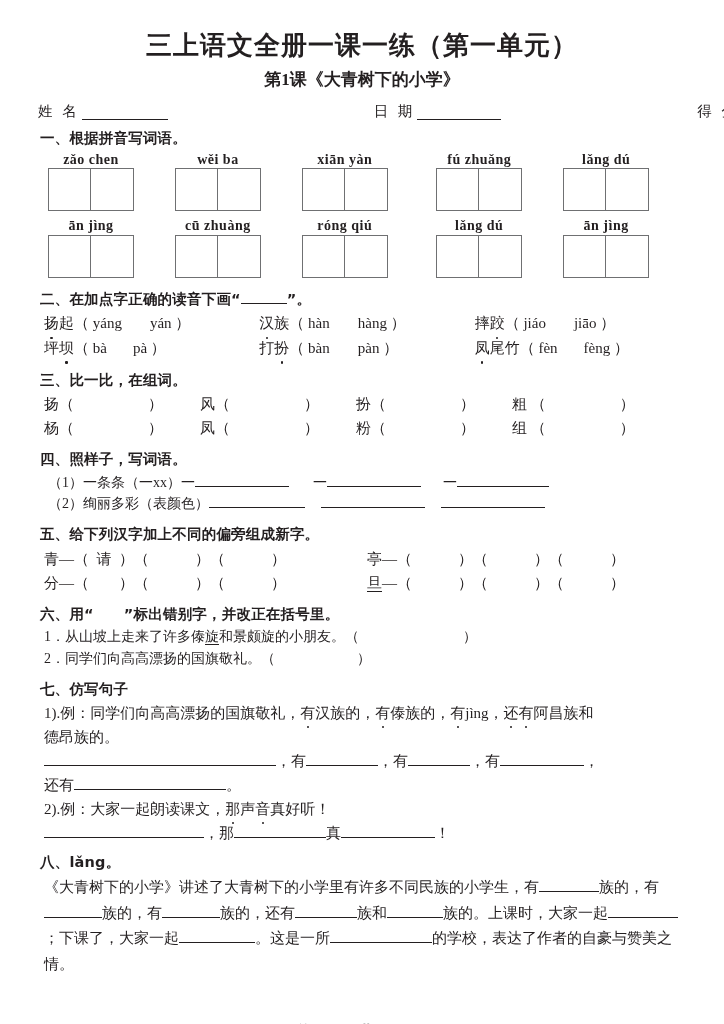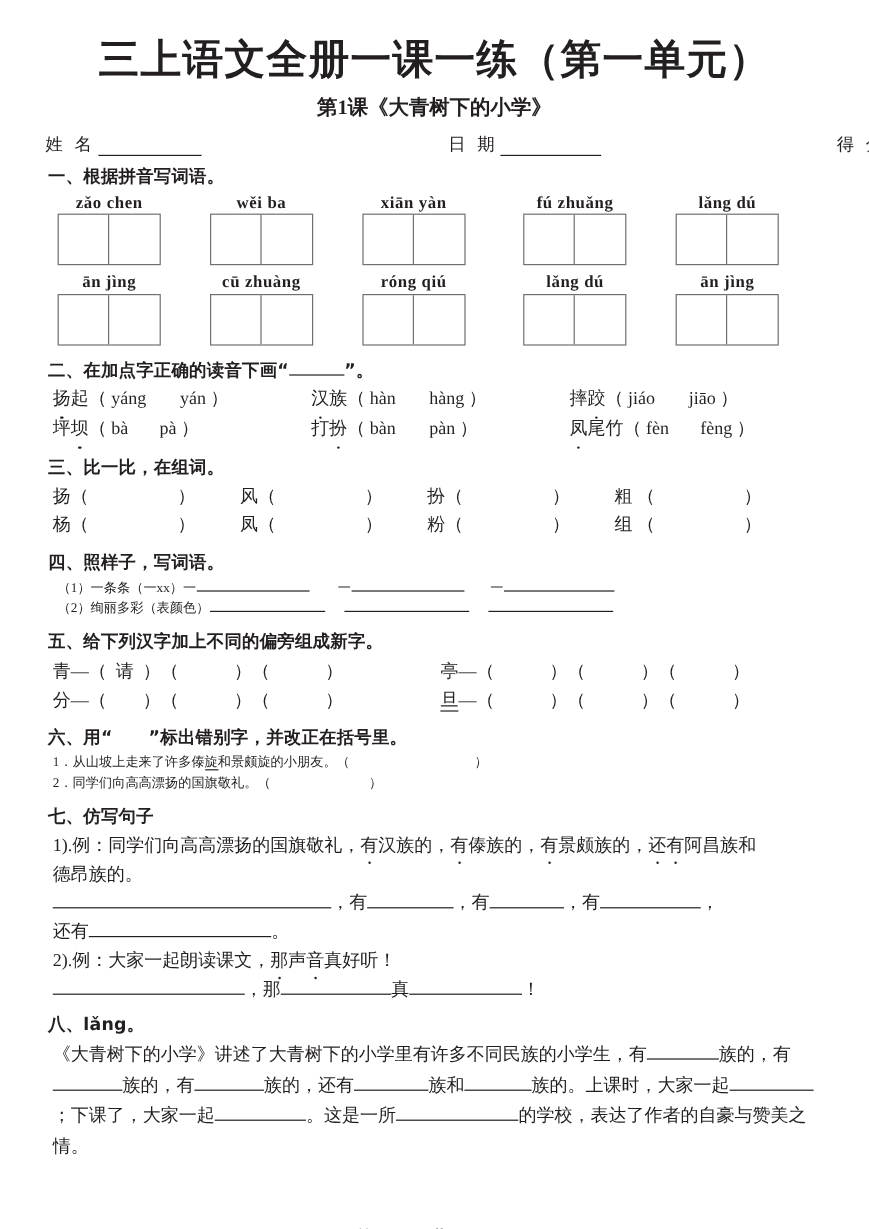--- a/index.html
+++ b/index.html
@@ -20,21 +20,21 @@
     width: 724px;
     height: 1024px;
     position: relative;
     box-sizing: border-box;
     padding: 0 34px;
   }
 
   
   .doc-title {
     text-align: center;
-    font-size: 34px;
+    font-size: 26px;
     font-weight: bold;
     letter-spacing: 1px;
     margin: 30px 0 0 0;
     line-height: 1.25;
   }
   .doc-subtitle {
     text-align: center;
     font-size: 17px;
     font-weight: bold;
     margin: 6px 0 0 0;
@@ -74,21 +74,21 @@
     height: 0.85em;
     vertical-align: baseline;
   }
   .sec-h .gapquote {
     display: inline-block;
     width: 30px;
   }
 
   
   .row {
-    font-size: 11px;
+    font-size: 14px;
     line-height: 1.55;
     margin-left: 10px;
     white-space: nowrap;
   }
   .para {
     font-size: 15px;
     line-height: 1.6;
     margin-left: 10px;
   }
 
@@ -357,21 +357,21 @@
   <div class="row">
     <span>1．</span><span>从山坡上走来了许多傣</span><span class="uline">旋</span><span>和景颇旋的小朋友。（</span><span class="s3gap" style="width:104px"></span><span>）</span>
   </div>
   <div class="row">
     <span>2．</span><span>同学们向高高漂扬的国旗敬礼。（</span><span class="s3gap" style="width:82px"></span><span>）</span>
   </div>
 
   <div class="sec-h" style="margin-top:10px">七、仿写句子</div>
 
   <div class="para">
-    <span>1).</span><span>例：同学们向高高漂扬的国旗敬礼，</span><span class="dot">有</span><span>汉族的，</span><span class="dot">有</span><span>傣族的，</span><span class="dot">有</span><span>景颇族的，</span><span class="dot">还</span><span class="dot">有</span><span>阿昌族和</span><br><span>德昂族的。</span>
+    <span>1).</span><span>例：同学们向高高漂扬的国旗敬礼，</span><span class="dot">有</span><span>汉族的，</span><span class="dot">有</span><span>傣族的，</span><span class="dot">有</span><span>jìng，</span><span class="dot">还</span><span class="dot">有</span><span>阿昌族和</span><br><span>德昂族的。</span>
   </div>
 
   <div class="para">
     <span class="bl" style="width:232px"></span><span>，有</span><span class="bl" style="width:72px"></span><span>，有</span><span class="bl" style="width:62px"></span><span>，有</span><span class="bl" style="width:84px"></span><span>，</span><br><span>还有</span><span class="bl" style="width:152px"></span><span>。</span>
   </div>
 
   <div class="para">
     <span>2).</span><span>例：大家一起朗读课文，</span><span class="dot">那</span><span>声</span><span class="dot">音</span><span>真好听！</span>
   </div>
 

